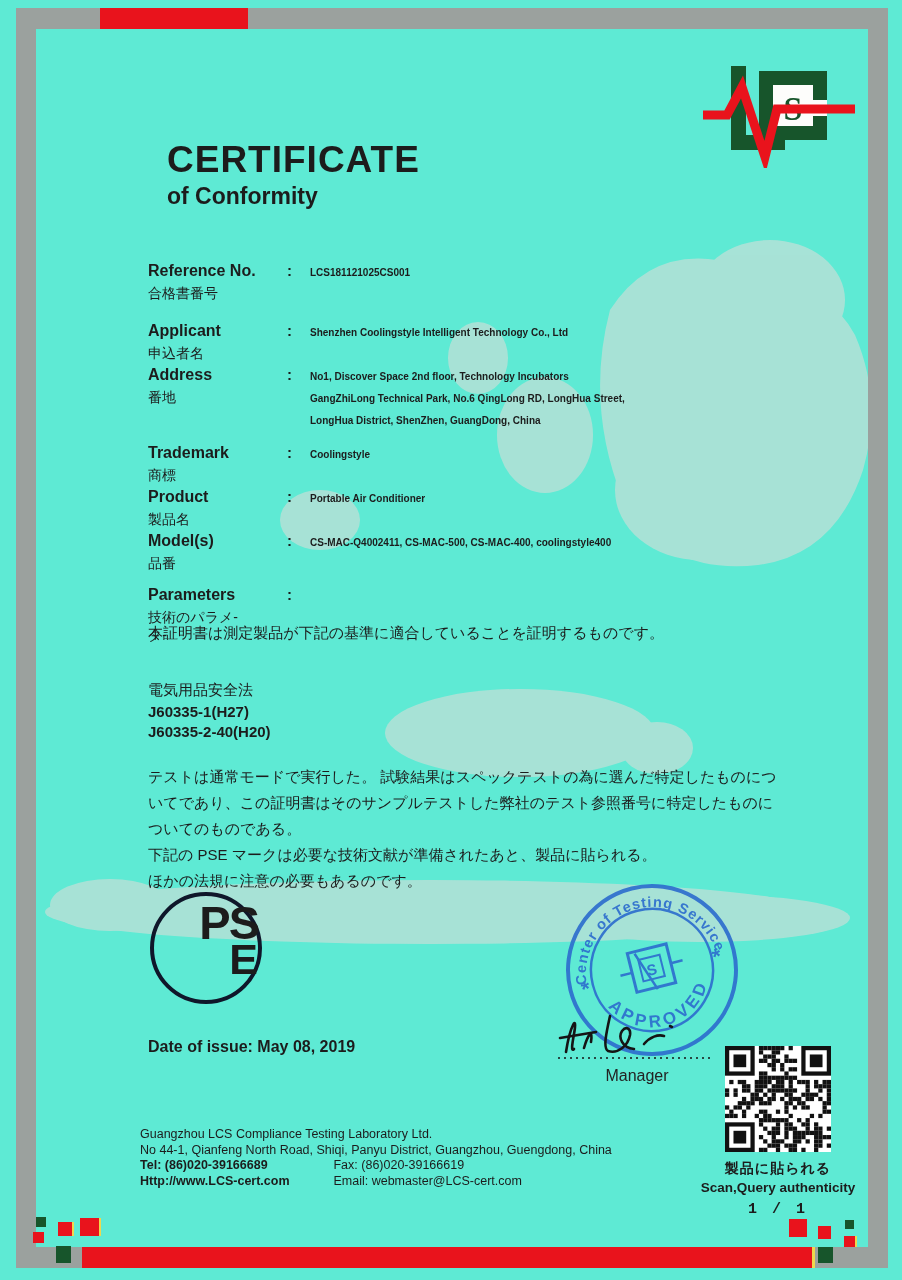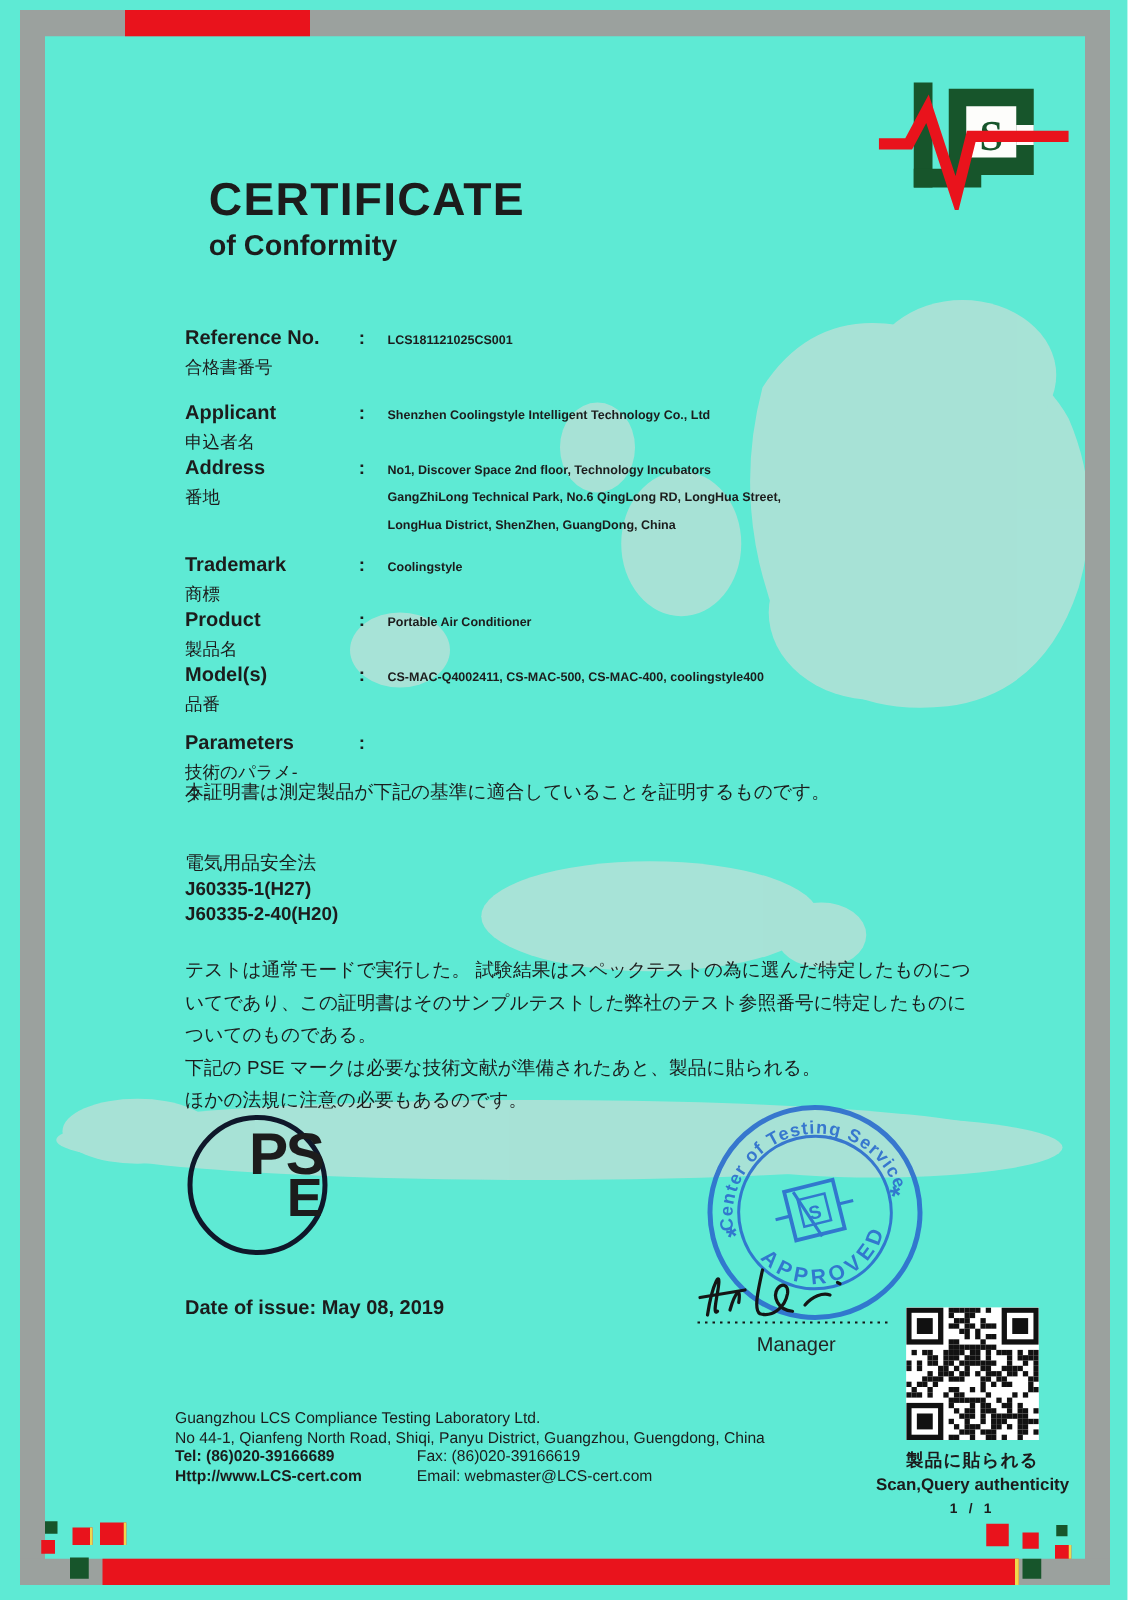--- a/index.html
+++ b/index.html
@@ -31,21 +31,21 @@
   .pse .ps{font-size:47px;font-weight:bold;line-height:46px;margin-top:4px;letter-spacing:-2px;}
   .pse .e{font-size:43px;font-weight:bold;line-height:38px;margin-top:-6px;}
   .dateline{position:absolute;left:148px;top:1038px;font-size:16px;font-weight:bold;z-index:2;}
   .stamp{position:absolute;left:562px;top:880px;width:180px;height:180px;z-index:2;transform:rotate(-14deg);opacity:.92;}
   .sig{position:absolute;left:552px;top:1004px;width:170px;z-index:3;text-align:center;}
   .sig .role{font-size:16px;margin-top:1px;color:#232323;}
   .qrwrap{position:absolute;left:696px;top:1046px;width:164px;text-align:center;z-index:2;}
   .qrwrap svg{width:106px;height:106px;display:block;margin:0 auto;background:#fff;}
   .qr-cn{font-size:14px;font-weight:bold;margin-top:8px;letter-spacing:1px;}
   .qr-en{font-size:13.5px;font-weight:bold;margin-top:2px;}
-  .qr-page{font-size:11px;font-weight:bold;margin-top:6px;letter-spacing:3px;}
+  .qr-page{font-size:15px;font-weight:bold;margin-top:6px;letter-spacing:3px;font-family:Liberation Mono, monospace;}
   .footer{position:absolute;left:140px;top:1127px;font-size:12.5px;line-height:15.5px;z-index:2;}
   .fcols span{display:inline-block;}
   .fcols .c1{width:190px;font-weight:bold;}
 </style>
 </head>
 <body>
 
 <div class="page">
 
   <svg class="layer" width="902" height="1280">

